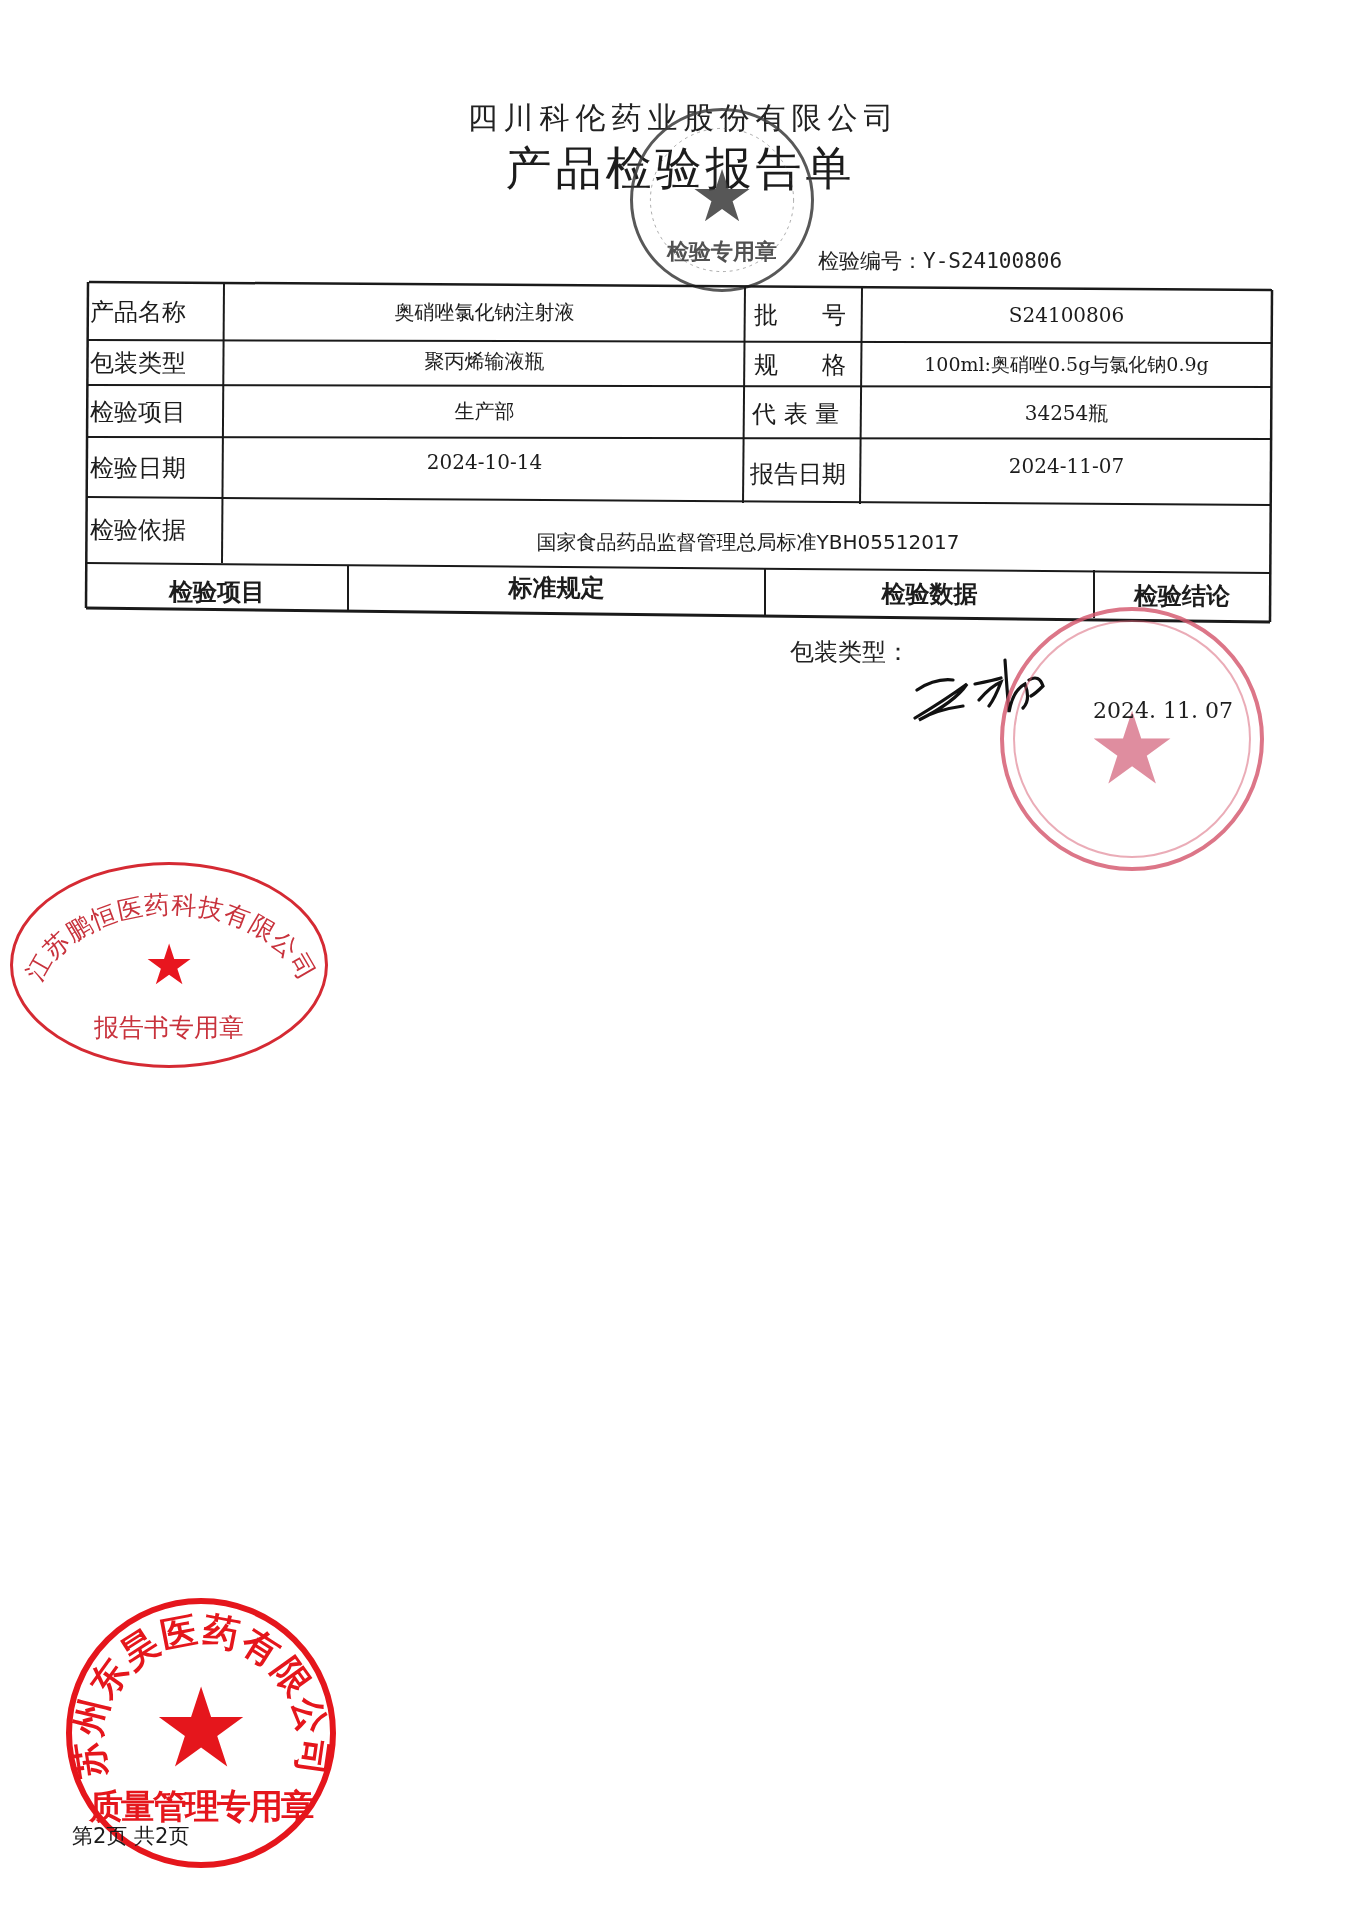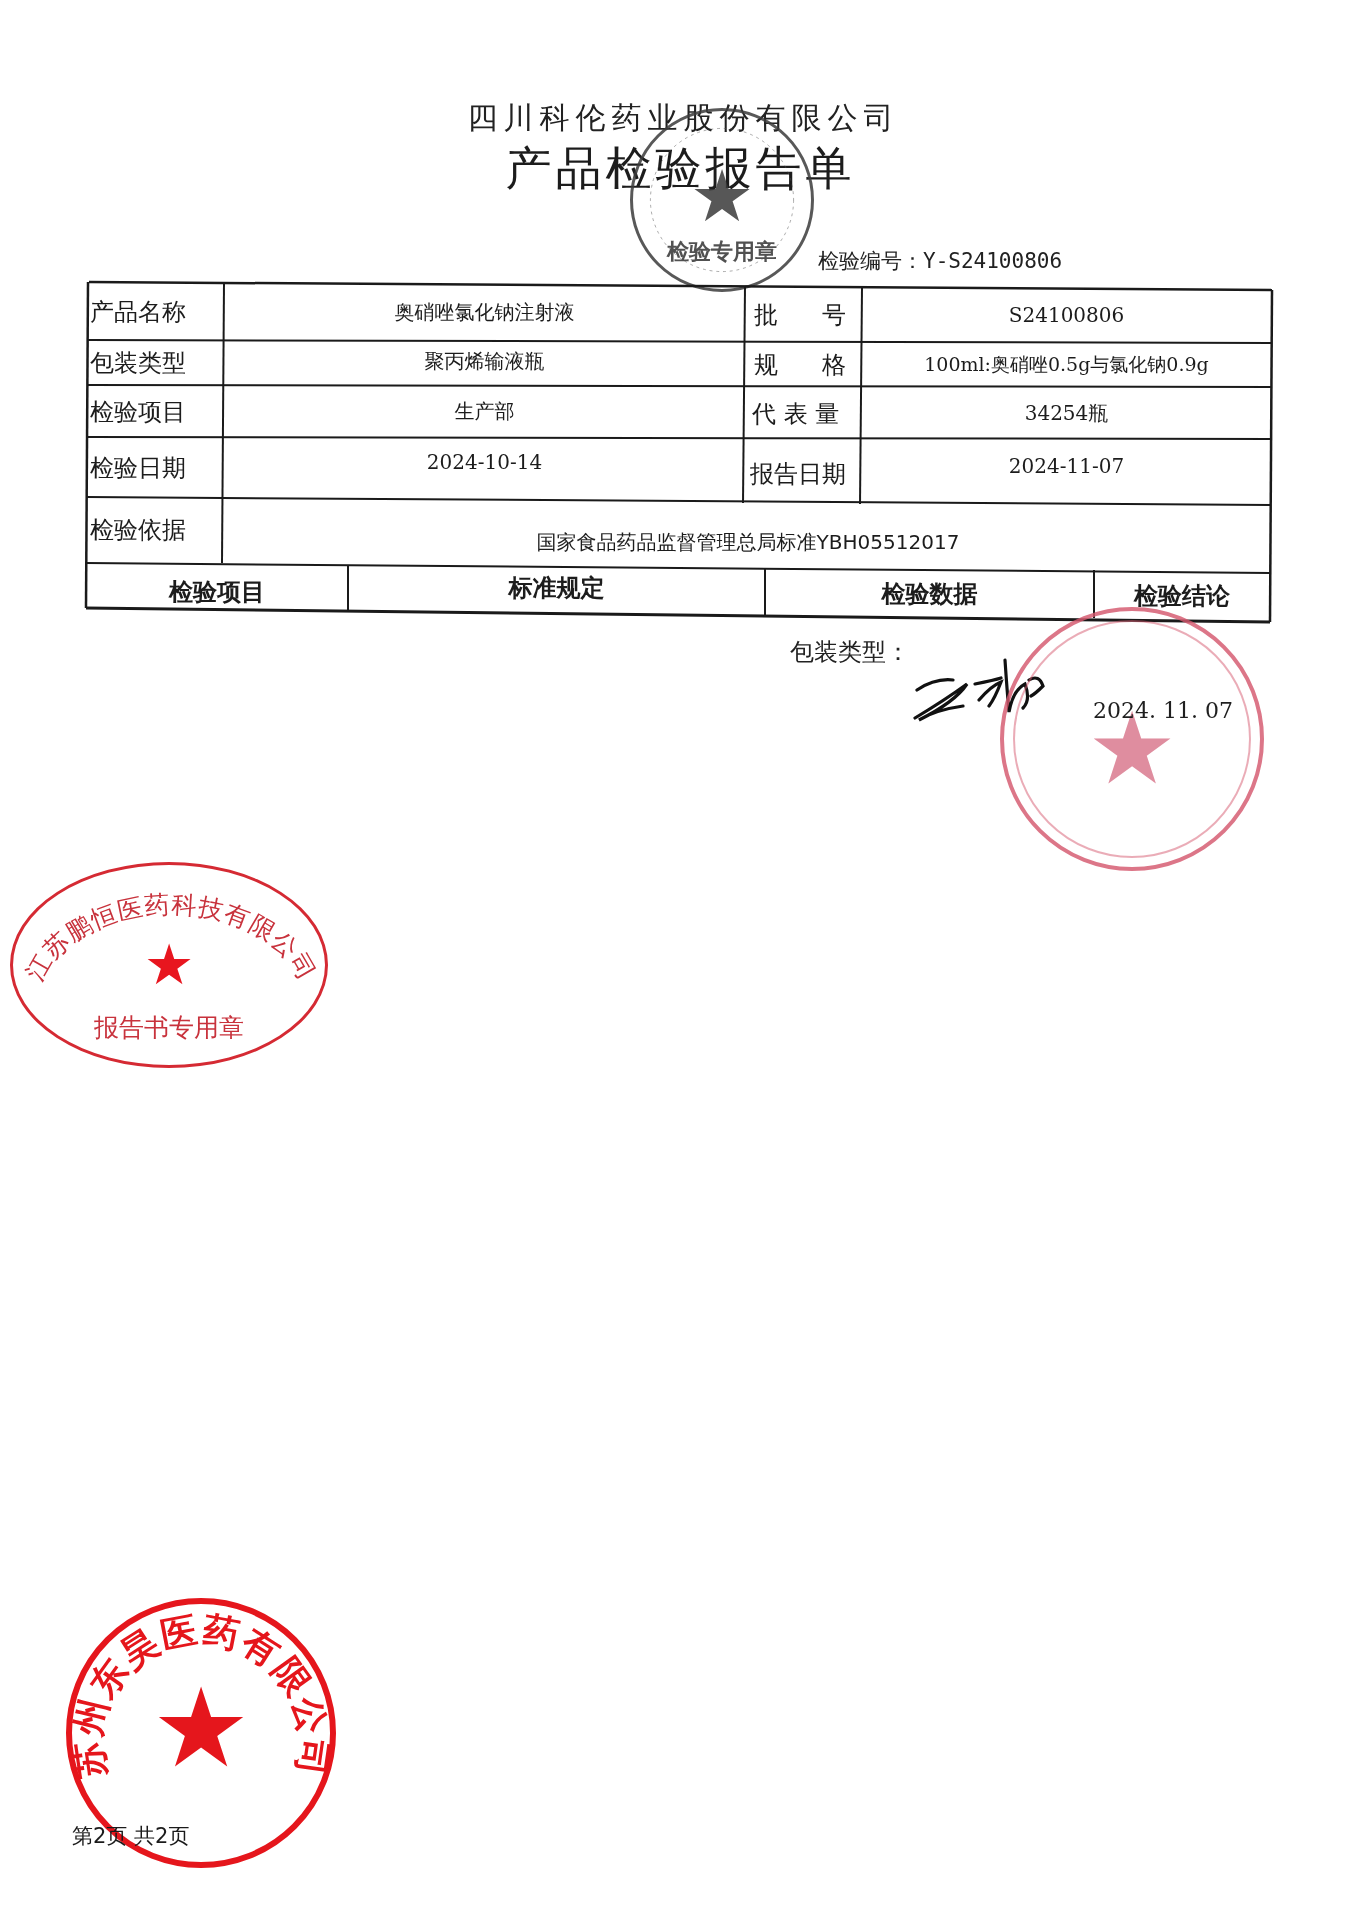--- a/index.html
+++ b/index.html
@@ -185,15 +185,16 @@
 <div class="abs seal-circle-bottom">
   <svg style="position:absolute;left:0;top:0;width:100%;height:100%" viewBox="0 0 258 258">
     <defs>
       <path id="circArc" d="M34 170 A100 100 0 1 1 224 170"></path>
     </defs>
     <text font-size="36" font-weight="bold" fill="#e5161c" font-family="DejaVu Sans, sans-serif" letter-spacing="2">
       <textPath href="#circArc" startOffset="50%" text-anchor="middle" id="circ-arc-text">苏州东昊医药有限公司</textPath>
     </text>
   </svg>
   <span class="star">★</span>
+  <span class="seal-label">质量管理专用章</span>
 </div>
 
 <div class="abs page-footer">第2页  共2页</div>
 
 </body></html>

